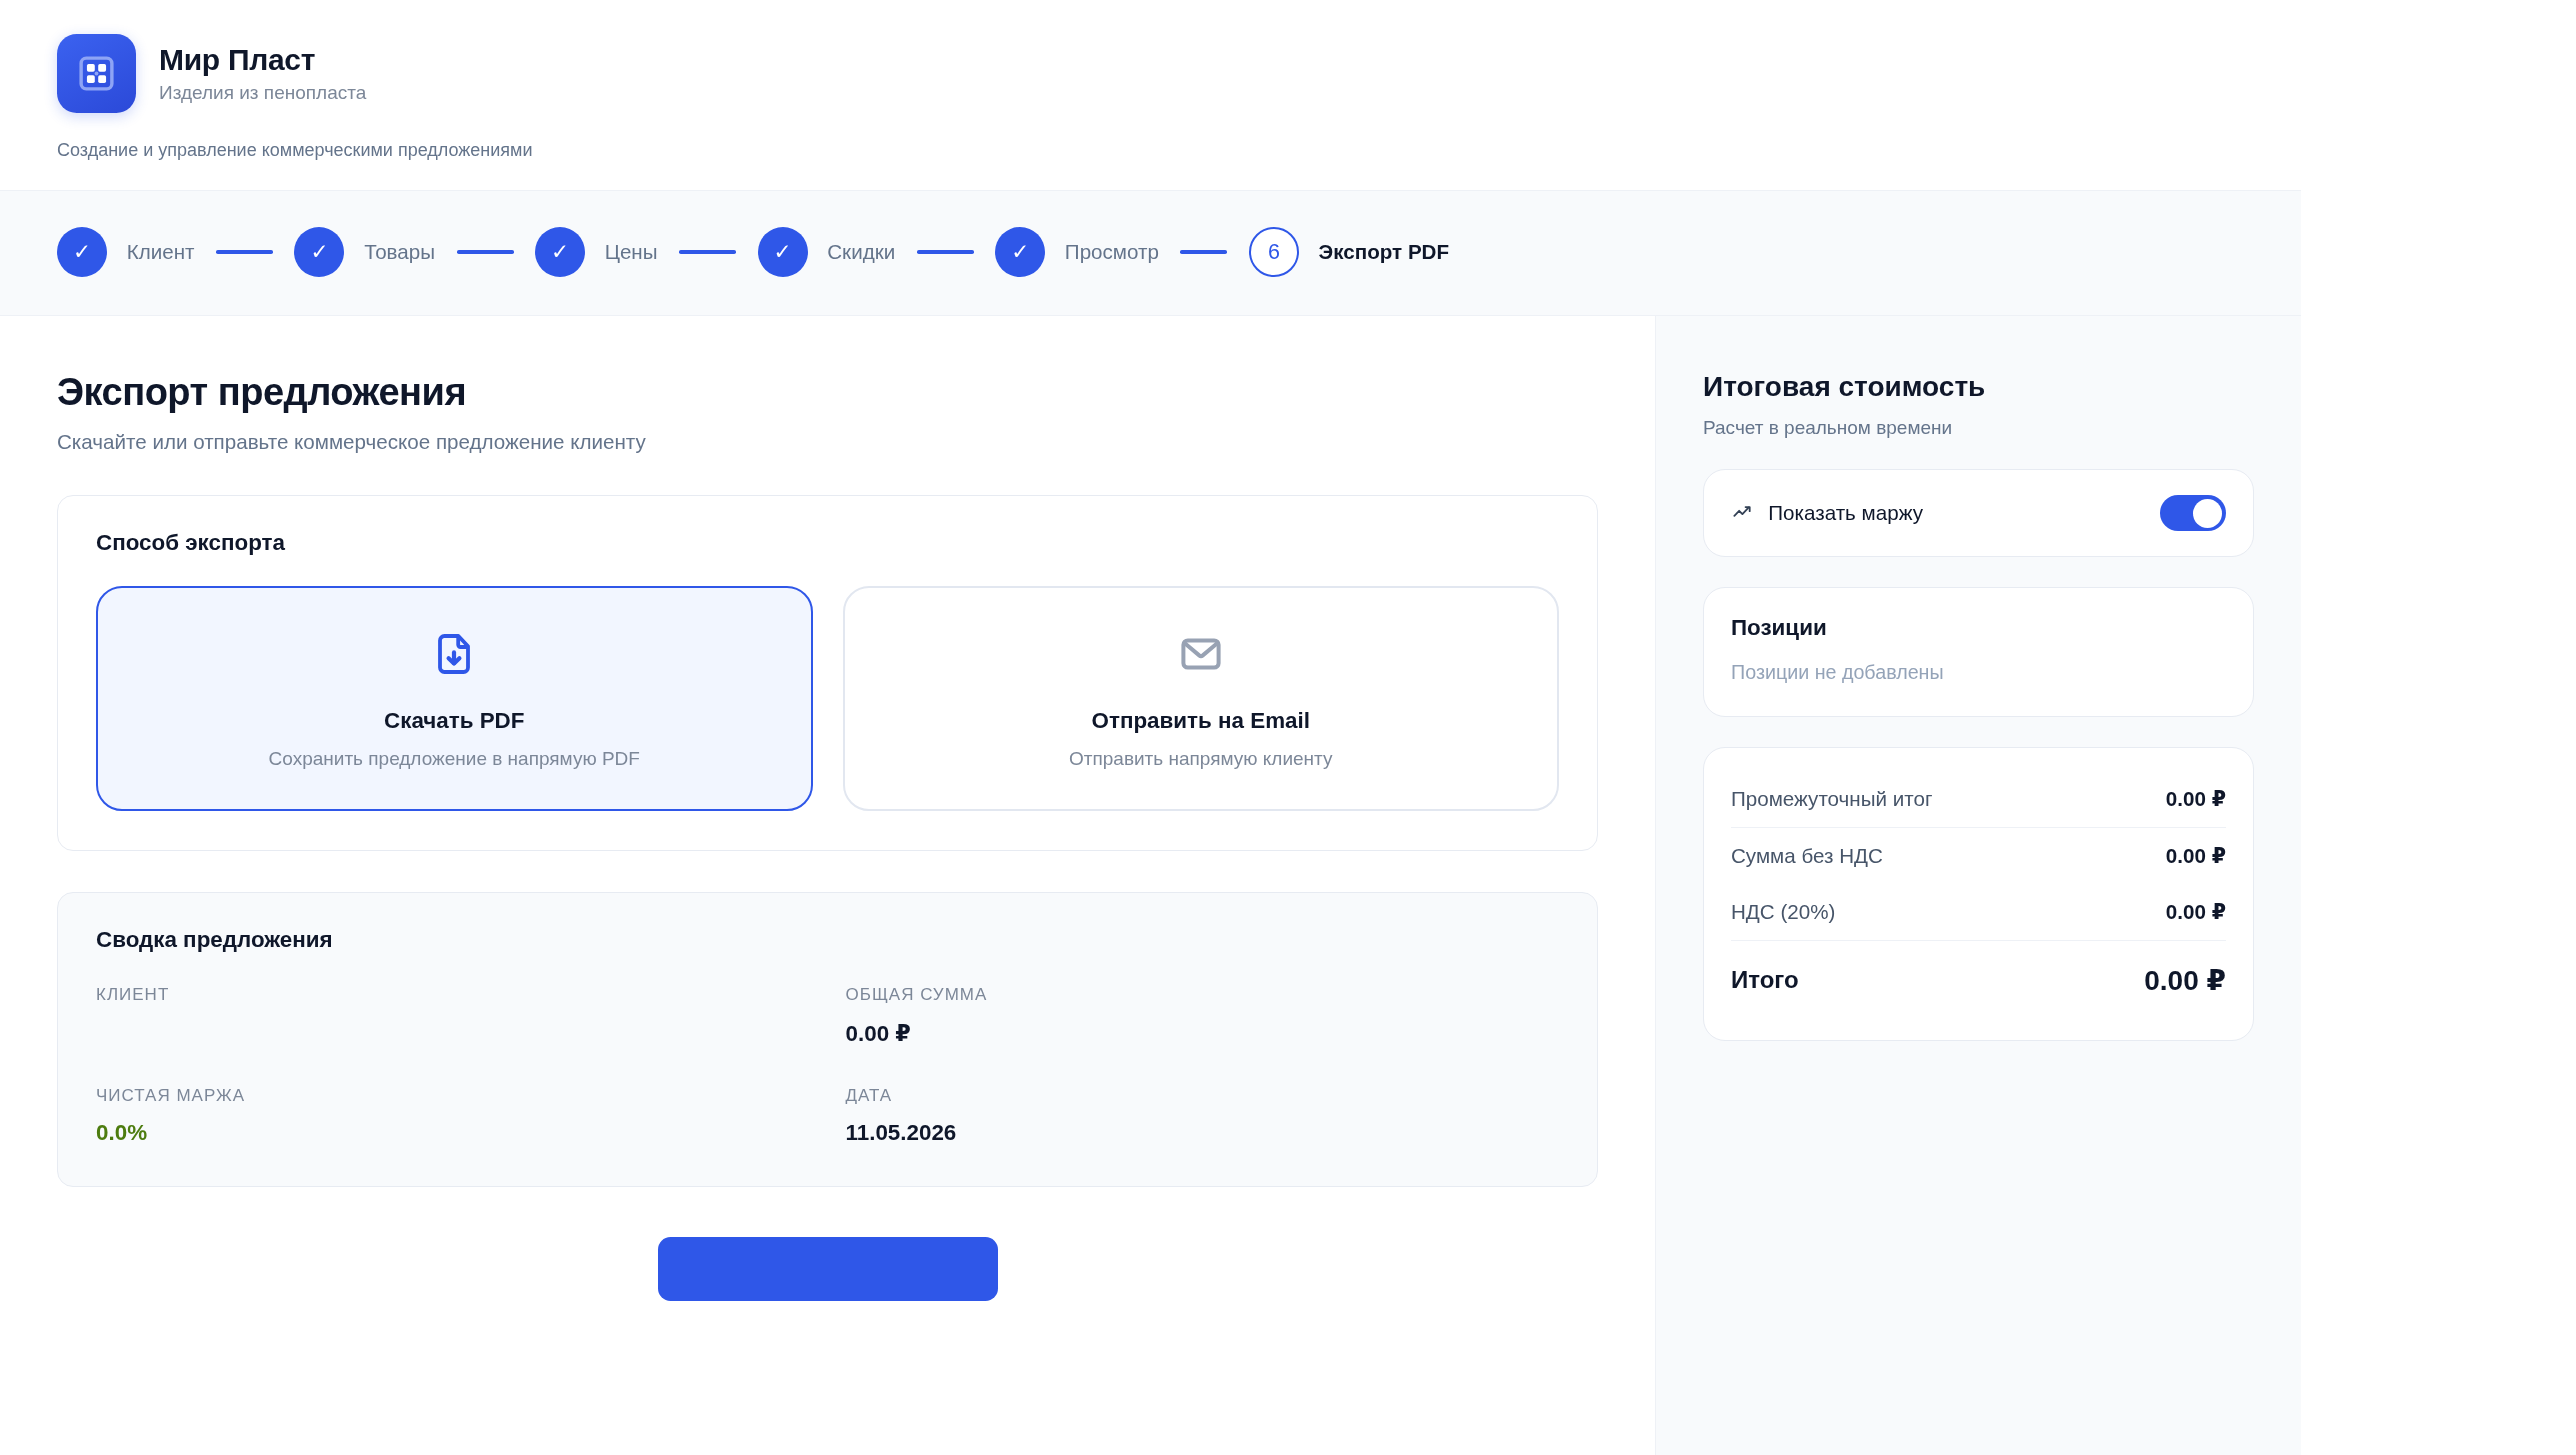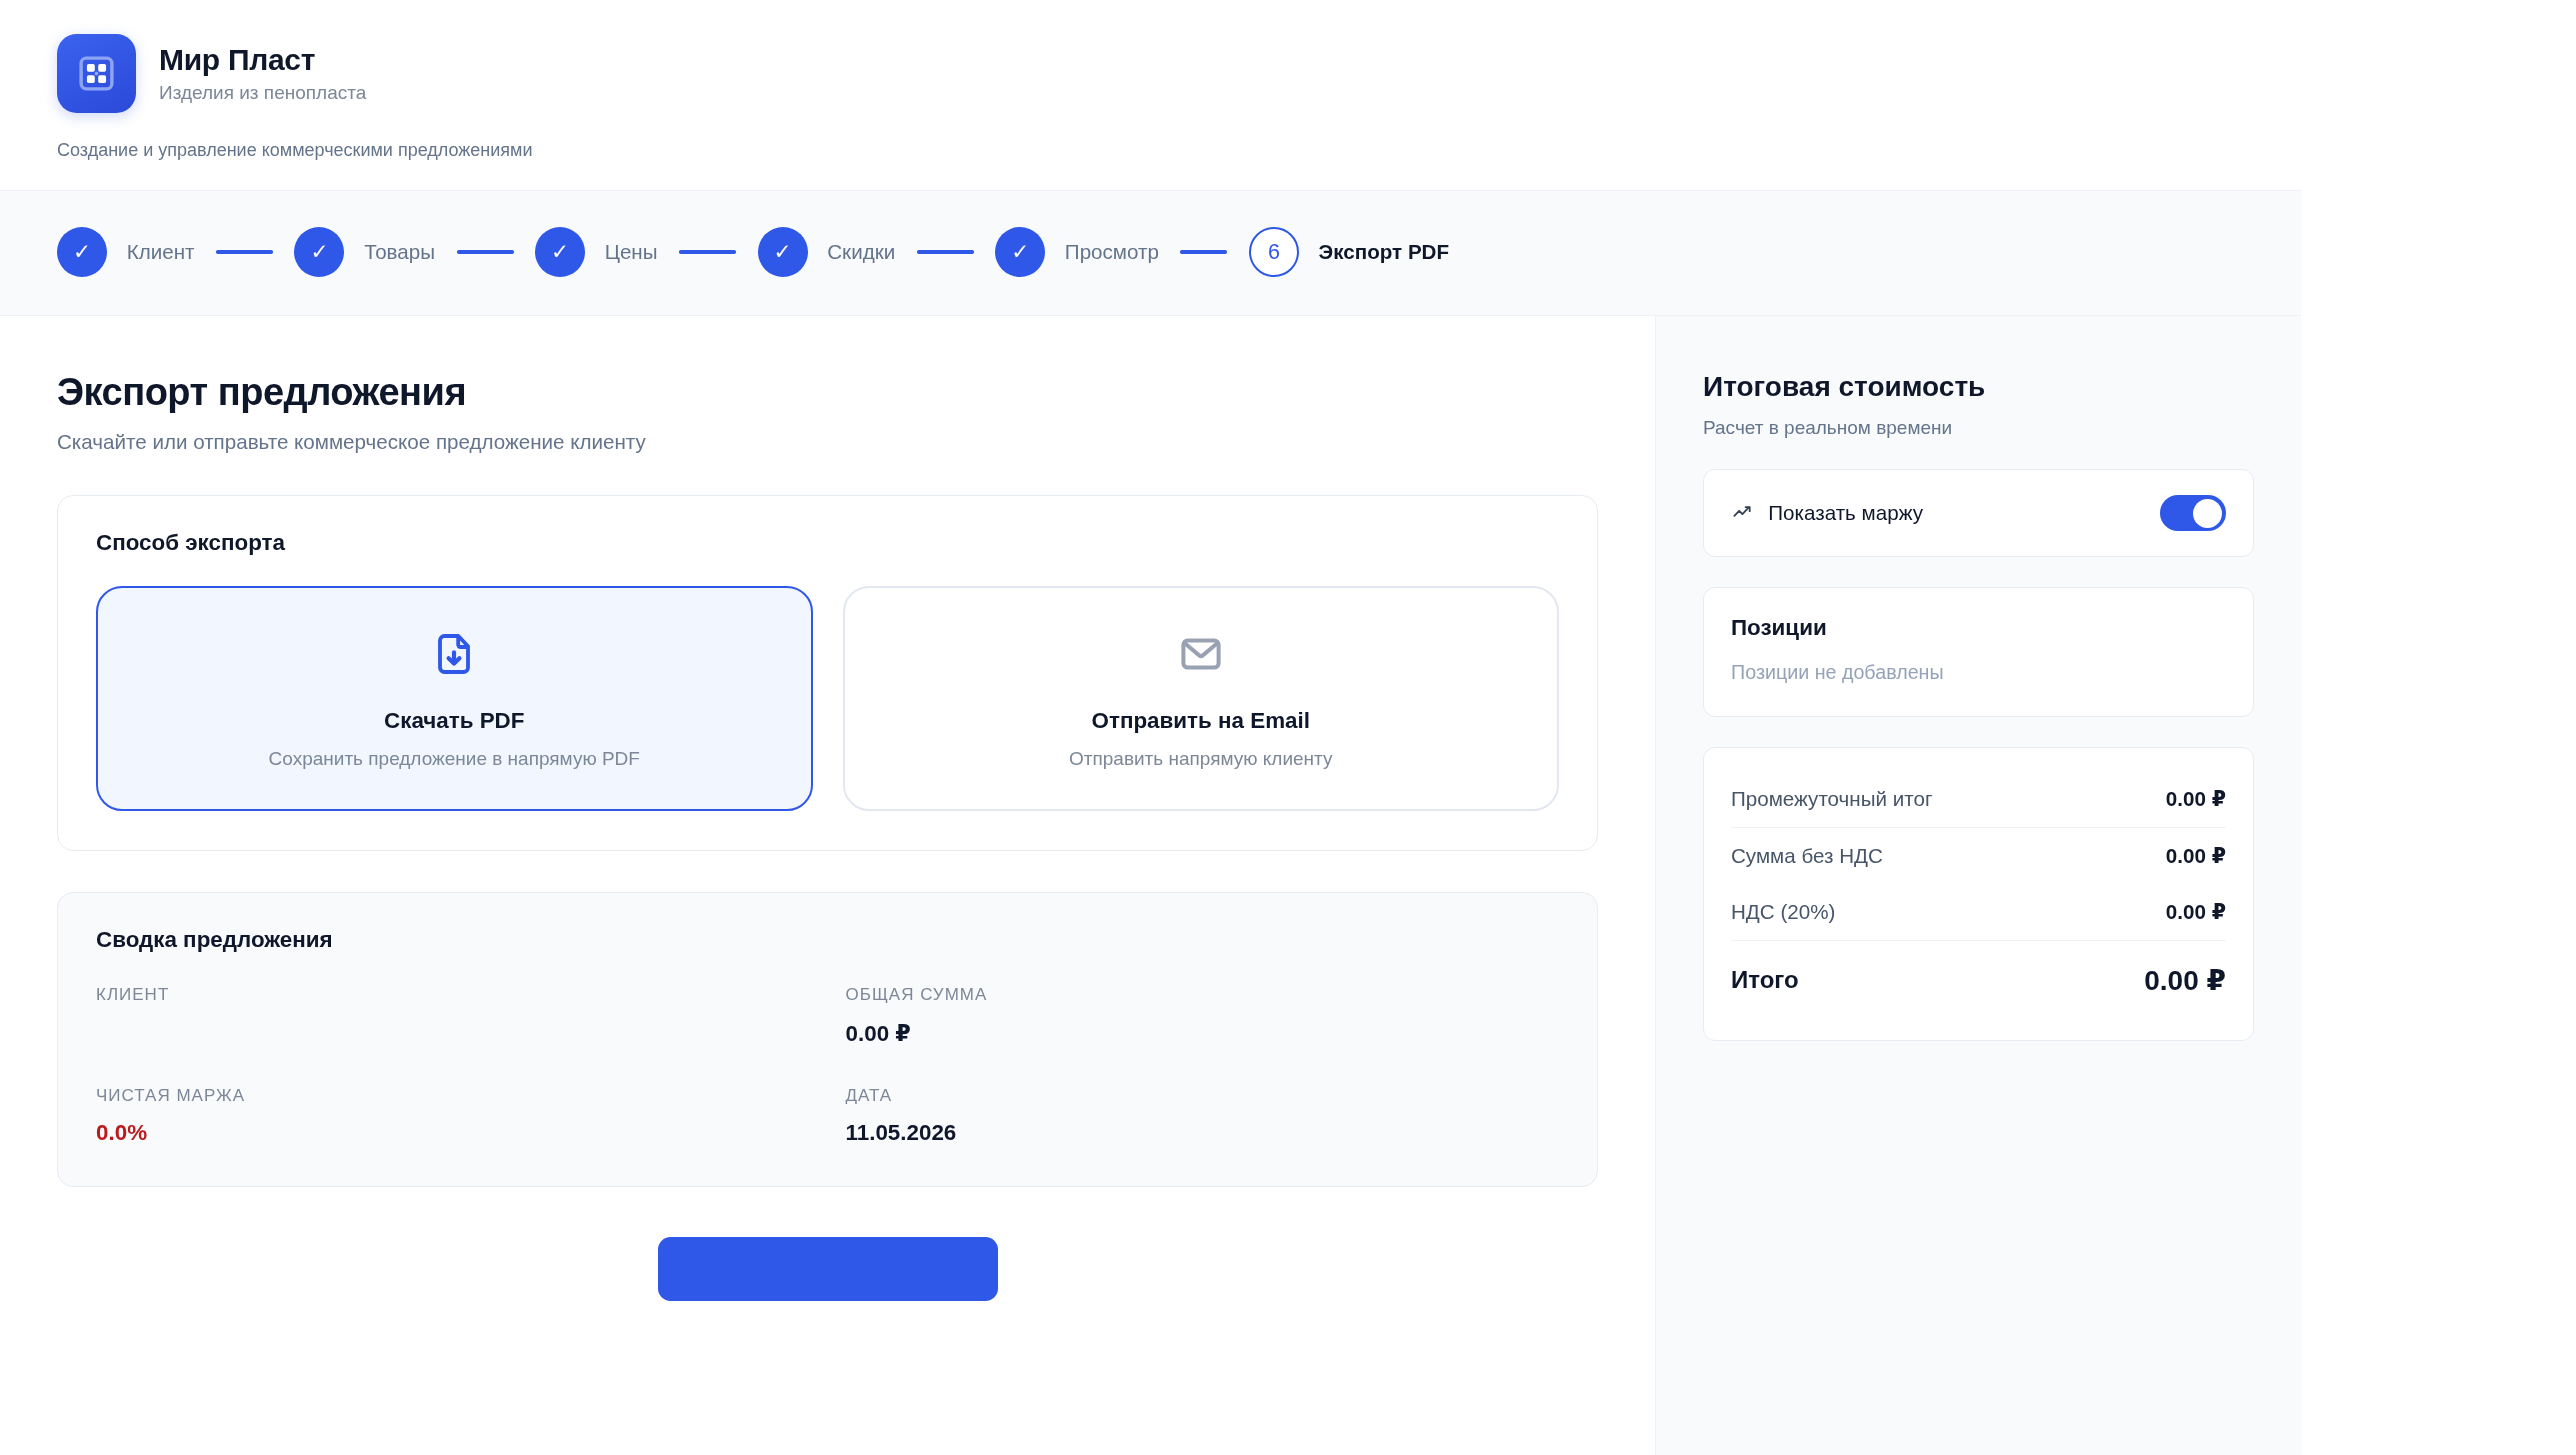--- a/index.html
+++ b/index.html
@@ -118,21 +118,21 @@
     grid-template-columns: 1fr 1fr;
     row-gap: 39px;
     column-gap: 36px;
   }
   .sum-field { display: flex; flex-direction: column; }
   .sum-label {
     font-size: 17px; color: #7c8798;
     letter-spacing: 1px; text-transform: uppercase;
   }
   .sum-value { margin-top: 14.3px; font-size: 22.4px; font-weight: bold; color: #0f172a; min-height: 27px; }
-  .sum-value.accent { color: #b91c1c; }
+  .sum-value.accent { color: #4d7c0f; }
 
   .footer-actions {
     margin-top: 50px;
     display: flex; justify-content: center;
   }
   .primary-btn {
     min-width: 340px; height: 64px;
     background: #2f57e8; color: #ffffff;
     border: none; border-radius: 12.5px;
     font-size: 21.5px; font-weight: bold;
@@ -148,21 +148,21 @@
     border-left: 1.8px solid #eef1f6;
     padding: 55px 47px 0 47px;
   }
   .side-title { font-size: 28px; font-weight: bold; color: #0f172a; }
   .side-sub { margin-top: 14.3px; font-size: 19px; color: #64748b; }
 
   .side-card {
     margin-top: 30px;
     background: #ffffff;
     border: 1.8px solid #e7ebf2;
-    border-radius: 12px;
+    border-radius: 22px;
     padding: 25px 27px;
   }
   .margin-row { display: flex; align-items: center; justify-content: space-between; gap: 14.3px; }
   .margin-left { display: flex; align-items: center; gap: 14.3px; }
   .margin-label { font-size: 20.6px; color: #0f172a; }
 
   .toggle {
     width: 66px; height: 36px; border-radius: 18px;
     background: #2f57e8; position: relative; flex: 0 0 auto; cursor: pointer;
   }

